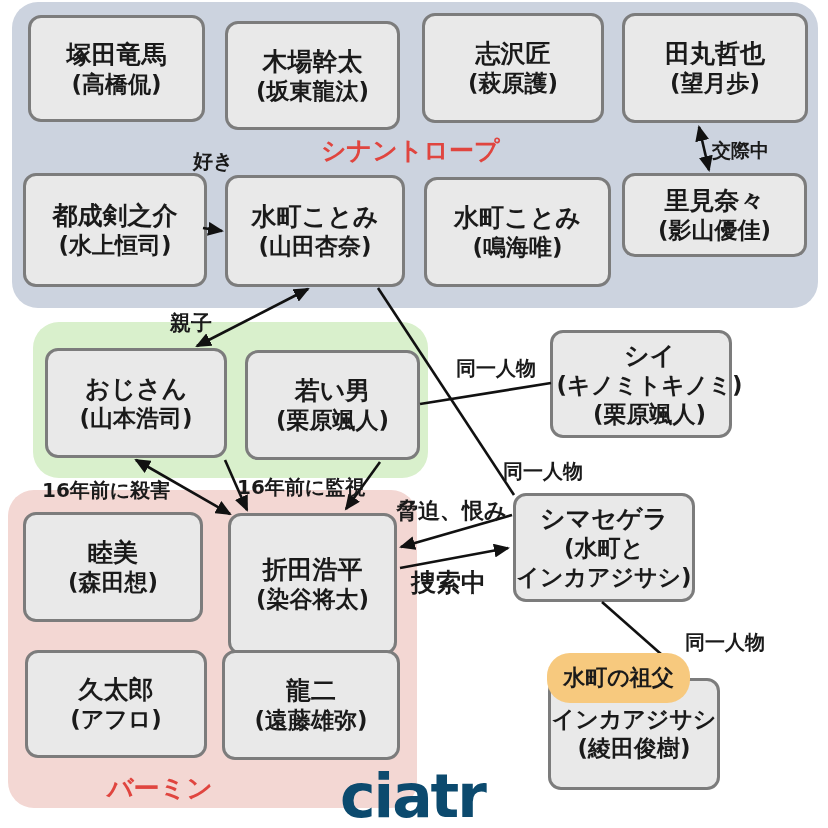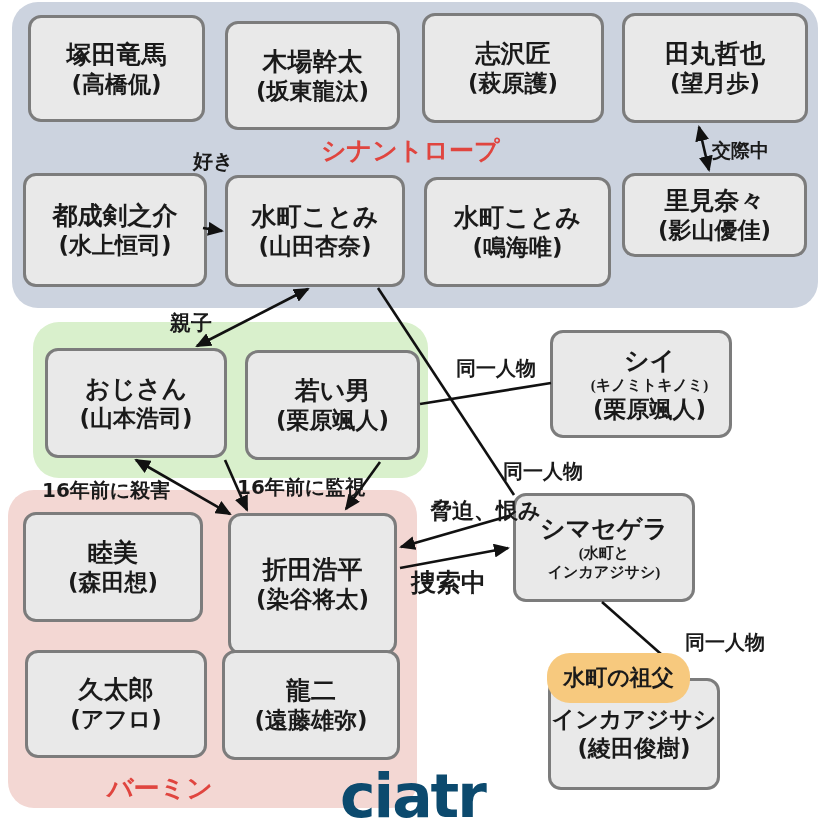--- a/index.html
+++ b/index.html
@@ -6,24 +6,24 @@
   body{width:828px;height:828px;position:relative;overflow:hidden;
        font-family:"DejaVu Sans","Liberation Sans",sans-serif;color:#1a1a1a;}
   .stage{position:absolute;inset:0;width:828px;height:828px;}
   .panel{position:absolute;border-radius:26px;z-index:0;}
   .char-box{position:absolute;background:#e9e9e9;border:3px solid #7c7c7c;border-radius:13px;
             display:flex;flex-direction:column;align-items:center;justify-content:center;
             z-index:2;box-sizing:border-box;text-align:center;}
   .char-name{font-size:25px;font-weight:600;line-height:1.25;white-space:nowrap;}
   .char-name.sm{font-size:23px;}
   .char-sub{font-size:23px;font-weight:600;line-height:1.25;white-space:nowrap;}
-  .char-sub.xs{font-size:15px;font-family:Liberation Serif, serif;}
+  .char-sub.xs{font-size:23px;}
   .rel-label{position:absolute;z-index:4;font-size:20px;font-weight:600;white-space:nowrap;}
   .rel-label.big{font-size:25px;font-weight:700;}
-  .rel-label.mid{font-size:22px;margin-left:34px;}
+  .rel-label.mid{font-size:22px;}
   .group-label{position:absolute;z-index:4;font-weight:700;white-space:nowrap;}
   .tag{position:absolute;z-index:3;border-radius:23px;display:flex;align-items:center;
        justify-content:center;font-size:22px;font-weight:700;}
   .logo{position:absolute;z-index:4;font-weight:800;font-size:60px;letter-spacing:-2px;
         line-height:1;}
   svg.wires{position:absolute;inset:0;z-index:3;pointer-events:none;}
 </style>
 </head>
 <body>
 

